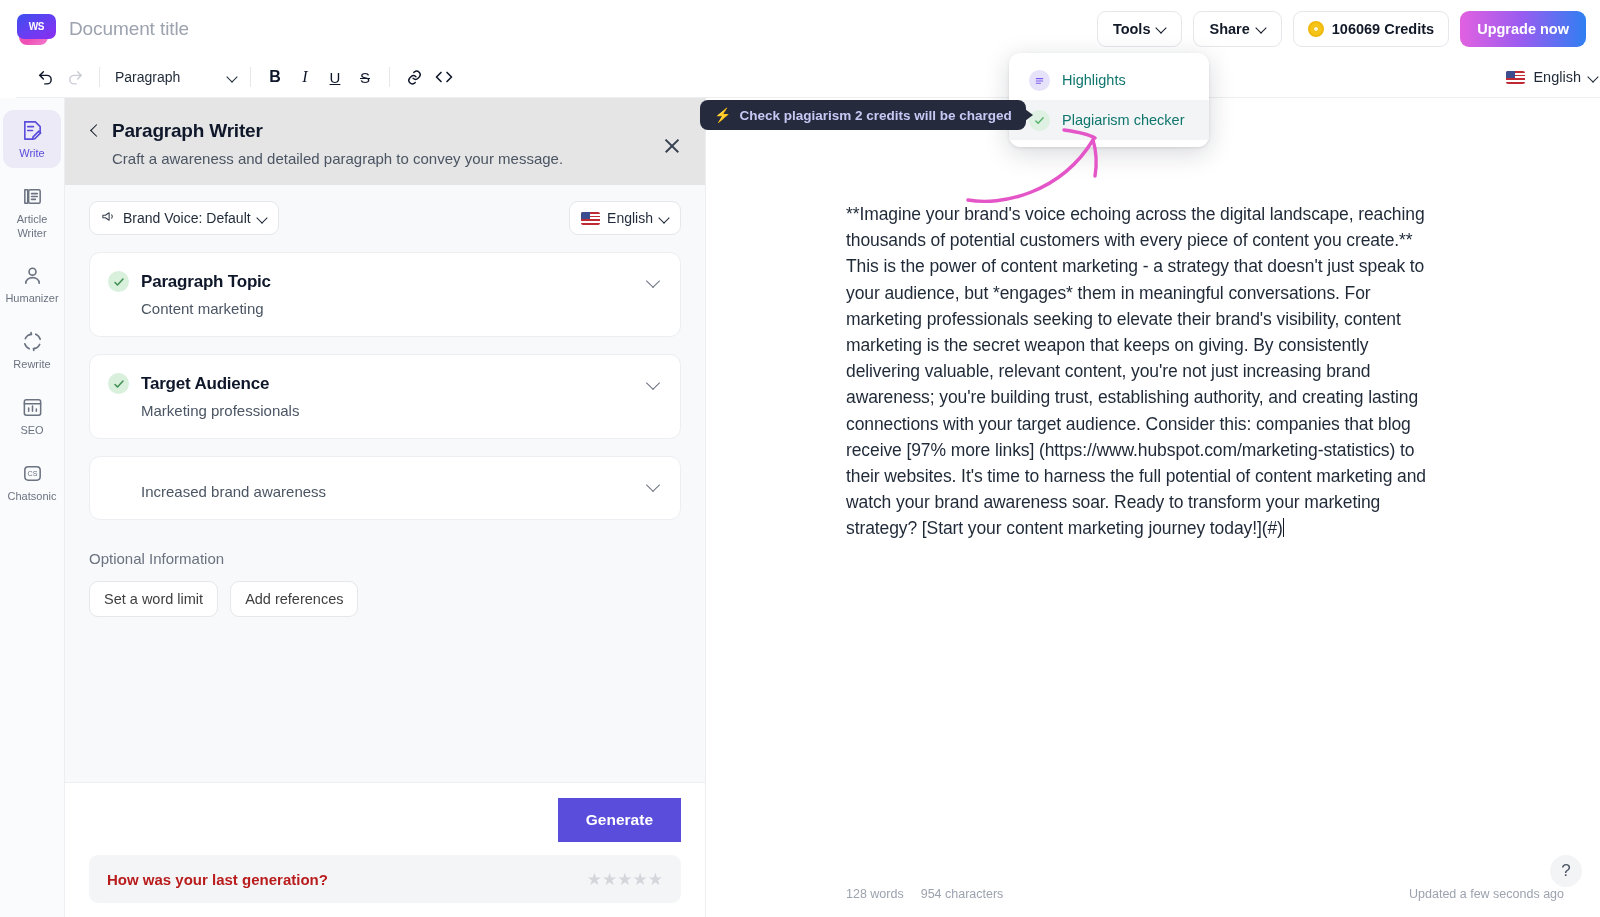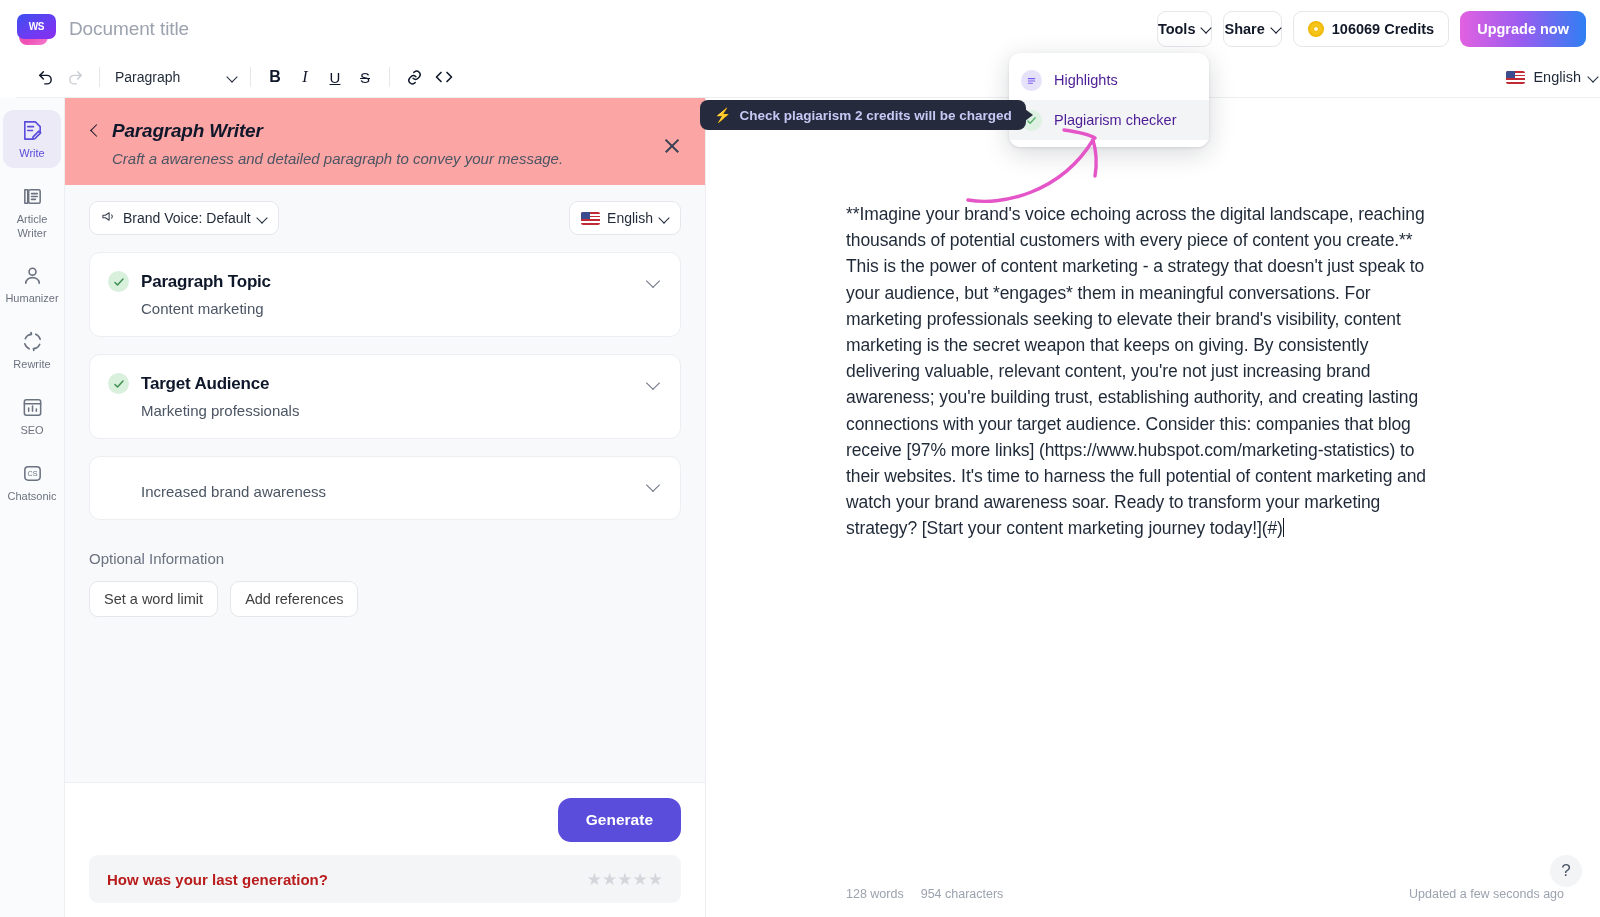--- a/index.html
+++ b/index.html
@@ -36,21 +36,21 @@
   }
   .doc-title {
     margin-left: 22px; font-size: 19px; color: #9ca3af; letter-spacing: -0.1px;
   }
   .topbar-right {
     margin-left: auto; display: flex; align-items: center; gap: 11px;
   }
   .btn-outline {
     height: 36px; border: 1px solid #e5e7eb; border-radius: 9px;
     background: #fff; display: flex; align-items: center; gap: 7px;
-    padding: 0 0; font-size: 14.5px; color: #111827; font-weight: bold;
+    padding: 0 15px; font-size: 14.5px; color: #111827; font-weight: bold;
     cursor: pointer; white-space: nowrap;
   }
   .btn-outline.credits { font-weight: bold; padding: 0 14px; gap: 8px; }
   .coin {
     width: 16px; height: 16px; border-radius: 50%;
     background: #f5c518; border: 2px solid #f0b90b;
     display: inline-block; position: relative; flex: 0 0 auto;
   }
   .coin::after {
     content: ""; position: absolute; inset: 3px; border-radius: 50%;
@@ -117,21 +117,21 @@
   .side-item.active { background: #eceaf6; color: #5b4ddb; }
   .side-item svg { display: block; }
 
   
   .panel {
     position: absolute; top: 98px; left: 65px; width: 641px; height: 819px;
     background: #f8f9fb; border-right: 1px solid #eceef1; z-index: 18;
     display: flex; flex-direction: column;
   }
   .panel-head {
-    background: #fca5a5; padding: 22px 24px 18px 24px; position: relative; font-style: italic;
+    background: #e5e5e5; padding: 22px 24px 18px 24px; position: relative;
   }
   .panel-title-row { display: flex; align-items: center; gap: 11px; }
   .back-chev {
     width: 12px; height: 12px; position: relative; cursor: pointer; flex: 0 0 auto;
   }
   .back-chev::after {
     content: ""; position: absolute; left: 3px; top: 1px;
     width: 8px; height: 8px; border-left: 1.7px solid #111827;
     border-bottom: 1.7px solid #111827; transform: rotate(45deg);
   }
@@ -185,21 +185,21 @@
     display: flex; align-items: center; padding: 0 14px;
     font-size: 14.5px; color: #404040; cursor: pointer;
   }
 
   .panel-foot {
     border-top: 1px solid #eceef1; background: #fff;
     padding: 15px 24px 14px 24px;
   }
   .gen-row { display: flex; justify-content: flex-end; }
   .btn-generate {
-    height: 44px; border: none; border-radius: 13px; padding: 0 28px;
+    height: 44px; border: none; border-radius: 0; padding: 0 28px;
     background: #5b4ddb; color: #fff; font-size: 15.5px; font-weight: bold;
     cursor: pointer;
   }
   .rating-row {
     margin-top: 13px; background: #f4f5f7; border-radius: 9px;
     height: 48px; display: flex; align-items: center; justify-content: space-between;
     padding: 0 18px;
   }
   .rating-q { font-size: 15px; font-weight: bold; color: #b91c1c; }
   .stars { display: flex; gap: 4px; color: #d4d6db; font-size: 17px; cursor: pointer; }
@@ -234,21 +234,21 @@
 
   
   .dropdown {
     position: absolute; left: 1009px; top: 53px; width: 200px;
     background: #fff; border-radius: 11px;
     box-shadow: 0 6px 26px rgba(16,24,40,.17), 0 1px 3px rgba(16,24,40,.1);
     padding: 7px 0; z-index: 60;
   }
   .dd-item {
     display: flex; align-items: center; gap: 12px; height: 40px;
-    padding: 0 12px; font-size: 14.5px; color: #4c1d95; cursor: pointer;
+    padding: 0 20px; font-size: 14.5px; color: #0f766e; cursor: pointer;
   }
   .dd-item.hover { background: #f3f4f6; }
   .dd-ico {
     width: 21px; height: 21px; border-radius: 50%; flex: 0 0 auto;
     display: flex; align-items: center; justify-content: center;
   }
   .dd-ico.purple { background: #e6e2fa; }
   .dd-ico.green { background: #dff1e3; }
 
   

